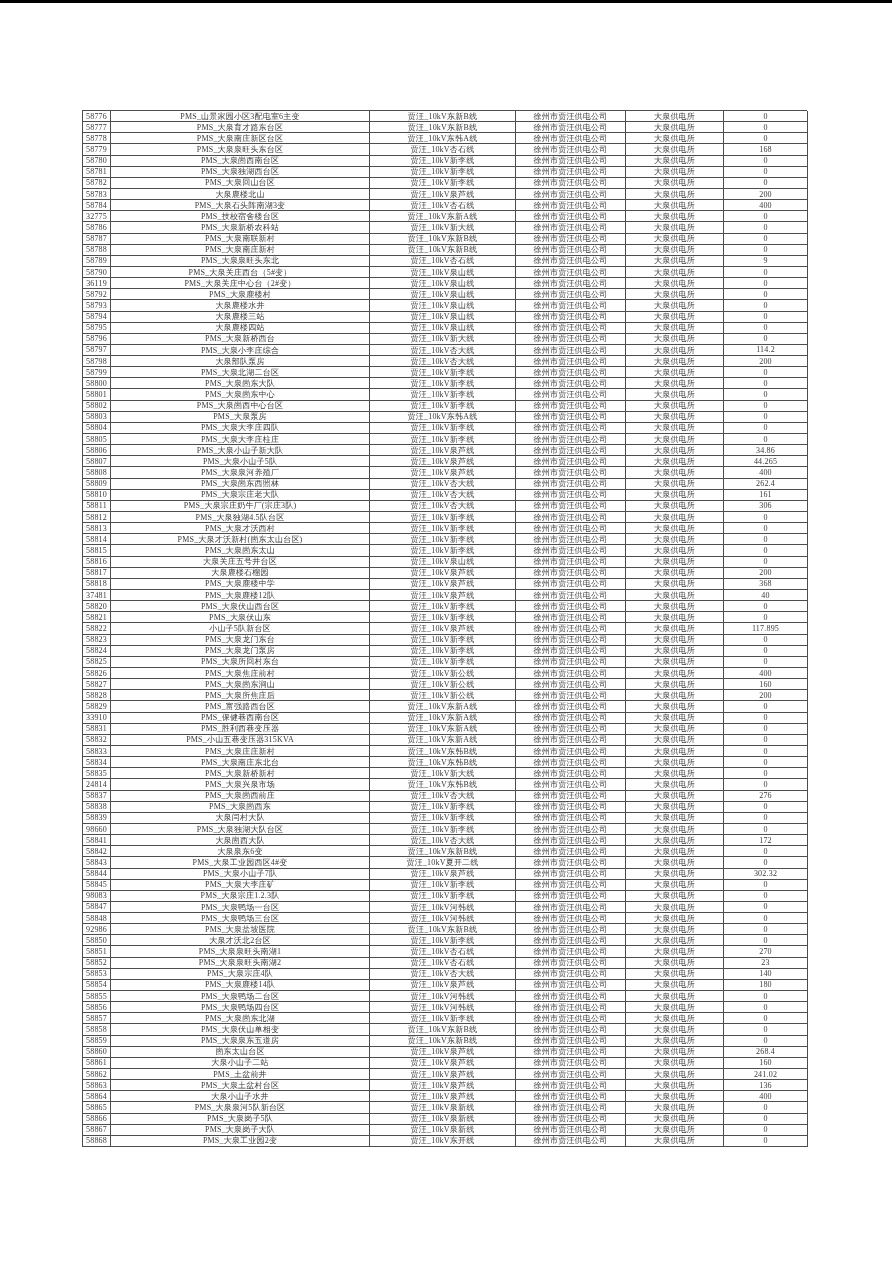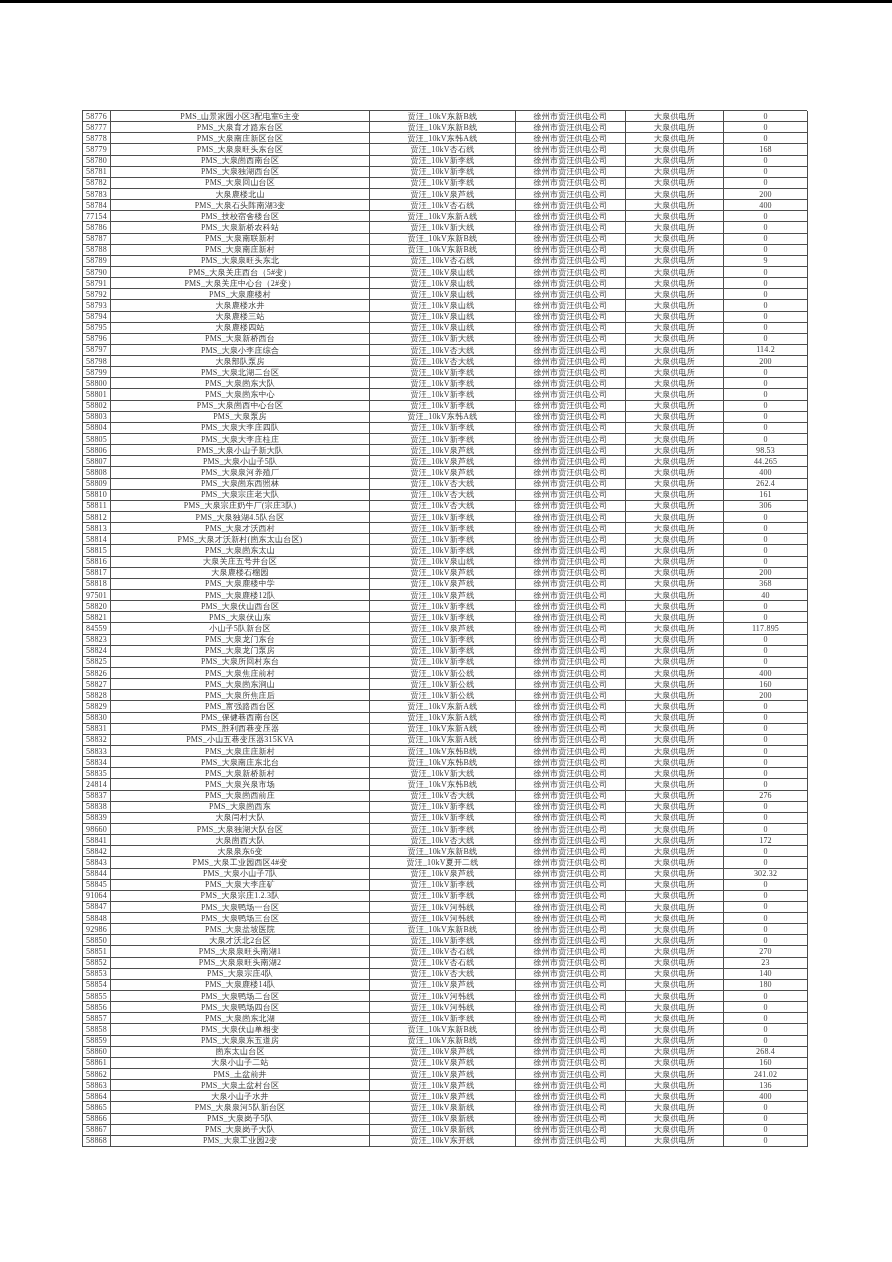--- a/index.html
+++ b/index.html
@@ -132,21 +132,21 @@
       </div>
       <div class="row">
         <div class="cell c0">58784</div>
         <div class="cell c1">PMS_大泉石头阵南湖3变</div>
         <div class="cell c2">贾汪_10kV杏石线</div>
         <div class="cell c3">徐州市贾汪供电公司</div>
         <div class="cell c4">大泉供电所</div>
         <div class="cell c5">400</div>
       </div>
       <div class="row">
-        <div class="cell c0">77154</div>
+        <div class="cell c0">32775</div>
         <div class="cell c1">PMS_技校宿舍楼台区</div>
         <div class="cell c2">贾汪_10kV东新A线</div>
         <div class="cell c3">徐州市贾汪供电公司</div>
         <div class="cell c4">大泉供电所</div>
         <div class="cell c5">0</div>
       </div>
       <div class="row">
         <div class="cell c0">58786</div>
         <div class="cell c1">PMS_大泉新桥农科站</div>
         <div class="cell c2">贾汪_10kV新大线</div>
@@ -180,21 +180,21 @@
       </div>
       <div class="row">
         <div class="cell c0">58790</div>
         <div class="cell c1">PMS_大泉关庄西台（5#变）</div>
         <div class="cell c2">贾汪_10kV泉山线</div>
         <div class="cell c3">徐州市贾汪供电公司</div>
         <div class="cell c4">大泉供电所</div>
         <div class="cell c5">0</div>
       </div>
       <div class="row">
-        <div class="cell c0">58791</div>
+        <div class="cell c0">36119</div>
         <div class="cell c1">PMS_大泉关庄中心台（2#变）</div>
         <div class="cell c2">贾汪_10kV泉山线</div>
         <div class="cell c3">徐州市贾汪供电公司</div>
         <div class="cell c4">大泉供电所</div>
         <div class="cell c5">0</div>
       </div>
       <div class="row">
         <div class="cell c0">58792</div>
         <div class="cell c1">PMS_大泉鹿楼村</div>
         <div class="cell c2">贾汪_10kV泉山线</div>
@@ -305,21 +305,21 @@
         <div class="cell c3">徐州市贾汪供电公司</div>
         <div class="cell c4">大泉供电所</div>
         <div class="cell c5">0</div>
       </div>
       <div class="row">
         <div class="cell c0">58806</div>
         <div class="cell c1">PMS_大泉小山子新大队</div>
         <div class="cell c2">贾汪_10kV泉芦线</div>
         <div class="cell c3">徐州市贾汪供电公司</div>
         <div class="cell c4">大泉供电所</div>
-        <div class="cell c5">98.53</div>
+        <div class="cell c5">34.86</div>
       </div>
       <div class="row">
         <div class="cell c0">58807</div>
         <div class="cell c1">PMS_大泉小山子5队</div>
         <div class="cell c2">贾汪_10kV泉芦线</div>
         <div class="cell c3">徐州市贾汪供电公司</div>
         <div class="cell c4">大泉供电所</div>
         <div class="cell c5">44.265</div>
       </div>
       <div class="row">
@@ -404,21 +404,21 @@
       </div>
       <div class="row">
         <div class="cell c0">58818</div>
         <div class="cell c1">PMS_大泉鹿楼中学</div>
         <div class="cell c2">贾汪_10kV泉芦线</div>
         <div class="cell c3">徐州市贾汪供电公司</div>
         <div class="cell c4">大泉供电所</div>
         <div class="cell c5">368</div>
       </div>
       <div class="row">
-        <div class="cell c0">97501</div>
+        <div class="cell c0">37481</div>
         <div class="cell c1">PMS_大泉鹿楼12队</div>
         <div class="cell c2">贾汪_10kV泉芦线</div>
         <div class="cell c3">徐州市贾汪供电公司</div>
         <div class="cell c4">大泉供电所</div>
         <div class="cell c5">40</div>
       </div>
       <div class="row">
         <div class="cell c0">58820</div>
         <div class="cell c1">PMS_大泉伏山西台区</div>
         <div class="cell c2">贾汪_10kV新李线</div>
@@ -428,21 +428,21 @@
       </div>
       <div class="row">
         <div class="cell c0">58821</div>
         <div class="cell c1">PMS_大泉伏山东</div>
         <div class="cell c2">贾汪_10kV新李线</div>
         <div class="cell c3">徐州市贾汪供电公司</div>
         <div class="cell c4">大泉供电所</div>
         <div class="cell c5">0</div>
       </div>
       <div class="row">
-        <div class="cell c0">84559</div>
+        <div class="cell c0">58822</div>
         <div class="cell c1">小山子5队新台区</div>
         <div class="cell c2">贾汪_10kV泉芦线</div>
         <div class="cell c3">徐州市贾汪供电公司</div>
         <div class="cell c4">大泉供电所</div>
         <div class="cell c5">117.895</div>
       </div>
       <div class="row">
         <div class="cell c0">58823</div>
         <div class="cell c1">PMS_大泉龙门东台</div>
         <div class="cell c2">贾汪_10kV新李线</div>
@@ -492,21 +492,21 @@
       </div>
       <div class="row">
         <div class="cell c0">58829</div>
         <div class="cell c1">PMS_富强路西台区</div>
         <div class="cell c2">贾汪_10kV东新A线</div>
         <div class="cell c3">徐州市贾汪供电公司</div>
         <div class="cell c4">大泉供电所</div>
         <div class="cell c5">0</div>
       </div>
       <div class="row">
-        <div class="cell c0">58830</div>
+        <div class="cell c0">33910</div>
         <div class="cell c1">PMS_保健巷西南台区</div>
         <div class="cell c2">贾汪_10kV东新A线</div>
         <div class="cell c3">徐州市贾汪供电公司</div>
         <div class="cell c4">大泉供电所</div>
         <div class="cell c5">0</div>
       </div>
       <div class="row">
         <div class="cell c0">58831</div>
         <div class="cell c1">PMS_胜利西巷变压器</div>
         <div class="cell c2">贾汪_10kV东新A线</div>
@@ -620,21 +620,21 @@
       </div>
       <div class="row">
         <div class="cell c0">58845</div>
         <div class="cell c1">PMS_大泉大李庄矿</div>
         <div class="cell c2">贾汪_10kV新李线</div>
         <div class="cell c3">徐州市贾汪供电公司</div>
         <div class="cell c4">大泉供电所</div>
         <div class="cell c5">0</div>
       </div>
       <div class="row">
-        <div class="cell c0">91064</div>
+        <div class="cell c0">98083</div>
         <div class="cell c1">PMS_大泉宗庄1.2.3队</div>
         <div class="cell c2">贾汪_10kV新李线</div>
         <div class="cell c3">徐州市贾汪供电公司</div>
         <div class="cell c4">大泉供电所</div>
         <div class="cell c5">0</div>
       </div>
       <div class="row">
         <div class="cell c0">58847</div>
         <div class="cell c1">PMS_大泉鸭场一台区</div>
         <div class="cell c2">贾汪_10kV河韩线</div>

